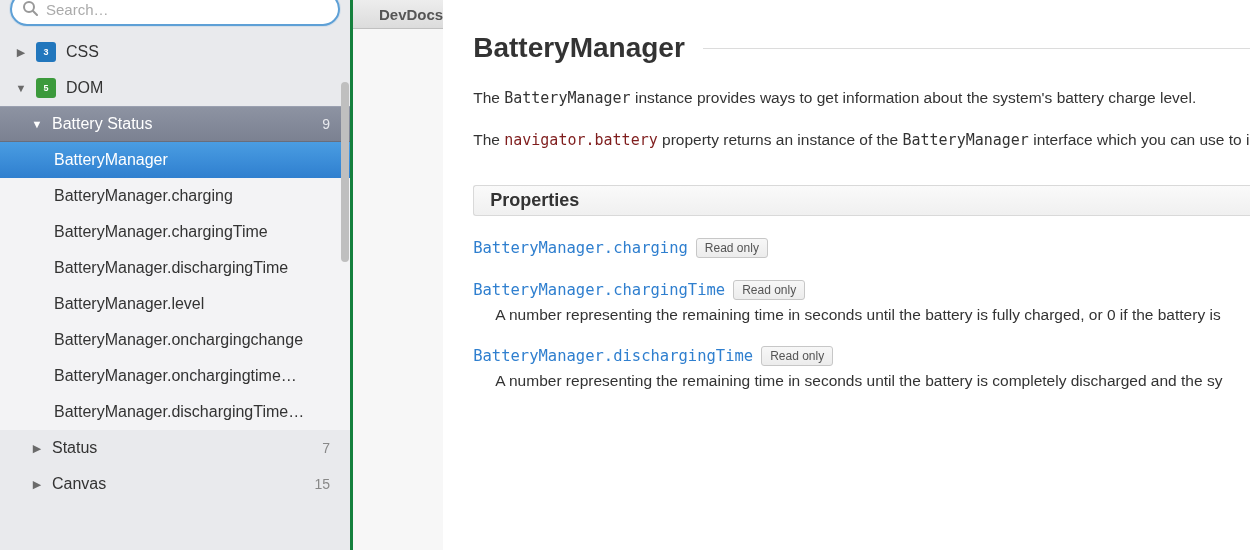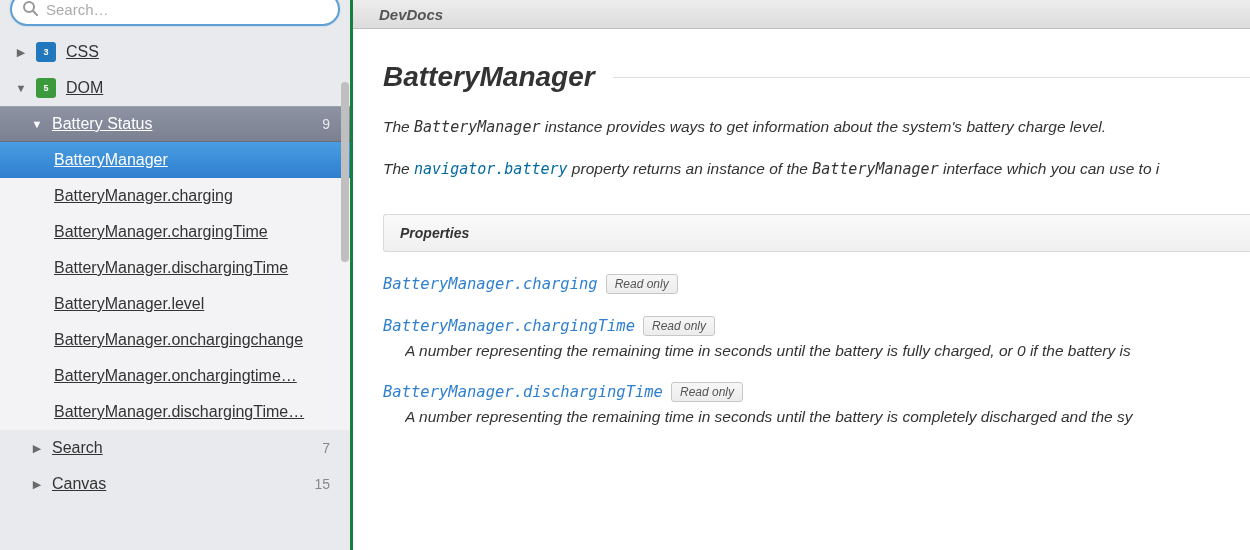--- a/index.html
+++ b/index.html
@@ -102,21 +102,20 @@
     font-size: 11px;
     font-family: Arial, sans-serif;
   }
   .doc-icon.css { background:#2277bd; color:#fff; }
   .doc-icon.css::before { content:""; }
   .doc-icon.dom { background:#3c9a3c; color:#fff; }
   .tree-row .label {
     flex: 1;
     overflow: hidden;
     text-overflow: ellipsis;
-    text-decoration: underline;
   }
   .tree-row .count {
     color: #888;
     font-size: 14px;
     margin-right: 20px;
   }
   
   .tree-row.category-active {
     background: linear-gradient(#8d93a2, #7b8191);
     color: #fff;
@@ -129,23 +128,21 @@
     background: linear-gradient(#4a9de2, #2f7fcf);
     color: #fff;
   }
   .tree-row.level-3:not(.item-active) {
     background: #f3f3f5;
   }
   
   .content-wrap {
     flex: 1;
     display: flex;
-    flex-direction: column;
-    overflow: hidden;
-    font-style: italic;
+    overflow: hidden;
   }
   .topbar {
     height: 28px;
     flex: 0 0 28px;
     background: linear-gradient(#ededed, #dcdcdc);
     border-bottom: 1px solid #c0c0c0;
     display: flex;
     align-items: center;
     padding-left: 26px;
     color: #555;
@@ -180,28 +177,28 @@
     font-size: 15.5px;
     line-height: 1.5;
     color: #333;
     white-space: nowrap;
     overflow: hidden;
   }
   .article .code {
     font-family: Consolas, Menlo, monospace;
     font-size: 15px;
   }
-  .article a.code { color: #0369a1; text-decoration: none; }
+  .article a.code { color: #7f1d1d; text-decoration: none; }
   .section-header {
     background: linear-gradient(#fafafa,#f0f0f0);
     border: 1px solid #d9d9d9;
     border-right: none;
     border-radius: 3px 0 0 3px;
-    padding: 10px 16px;
-    font-size: 14px;
+    padding: 4px 16px;
+    font-size: 18px;
     font-weight: 700;
     margin: 34px 0 22px 0;
     color: #333;
   }
   .prop-block { margin-bottom: 22px; }
   .prop-title {
     font-size: 15.5px;
     margin-bottom: 6px;
     display: flex;
     align-items: center;
@@ -298,21 +295,21 @@
       </div>
       <div class="tree-row level-3">
         <span class="label">BatteryManager.onchargingtime…</span>
       </div>
       <div class="tree-row level-3">
         <span class="label">BatteryManager.dischargingTime…</span>
       </div>
 
       <div class="tree-row level-2">
         <span class="disclosure">▶</span>
-        <span class="label">Search</span>
+        <span class="label">Status</span>
         <span class="count">7</span>
       </div>
       <div class="tree-row level-2">
         <span class="disclosure">▶</span>
         <span class="label">Canvas</span>
         <span class="count">15</span>
       </div>
     </div>
     <div class="tree-scroll-thumb"></div>
   </div>

